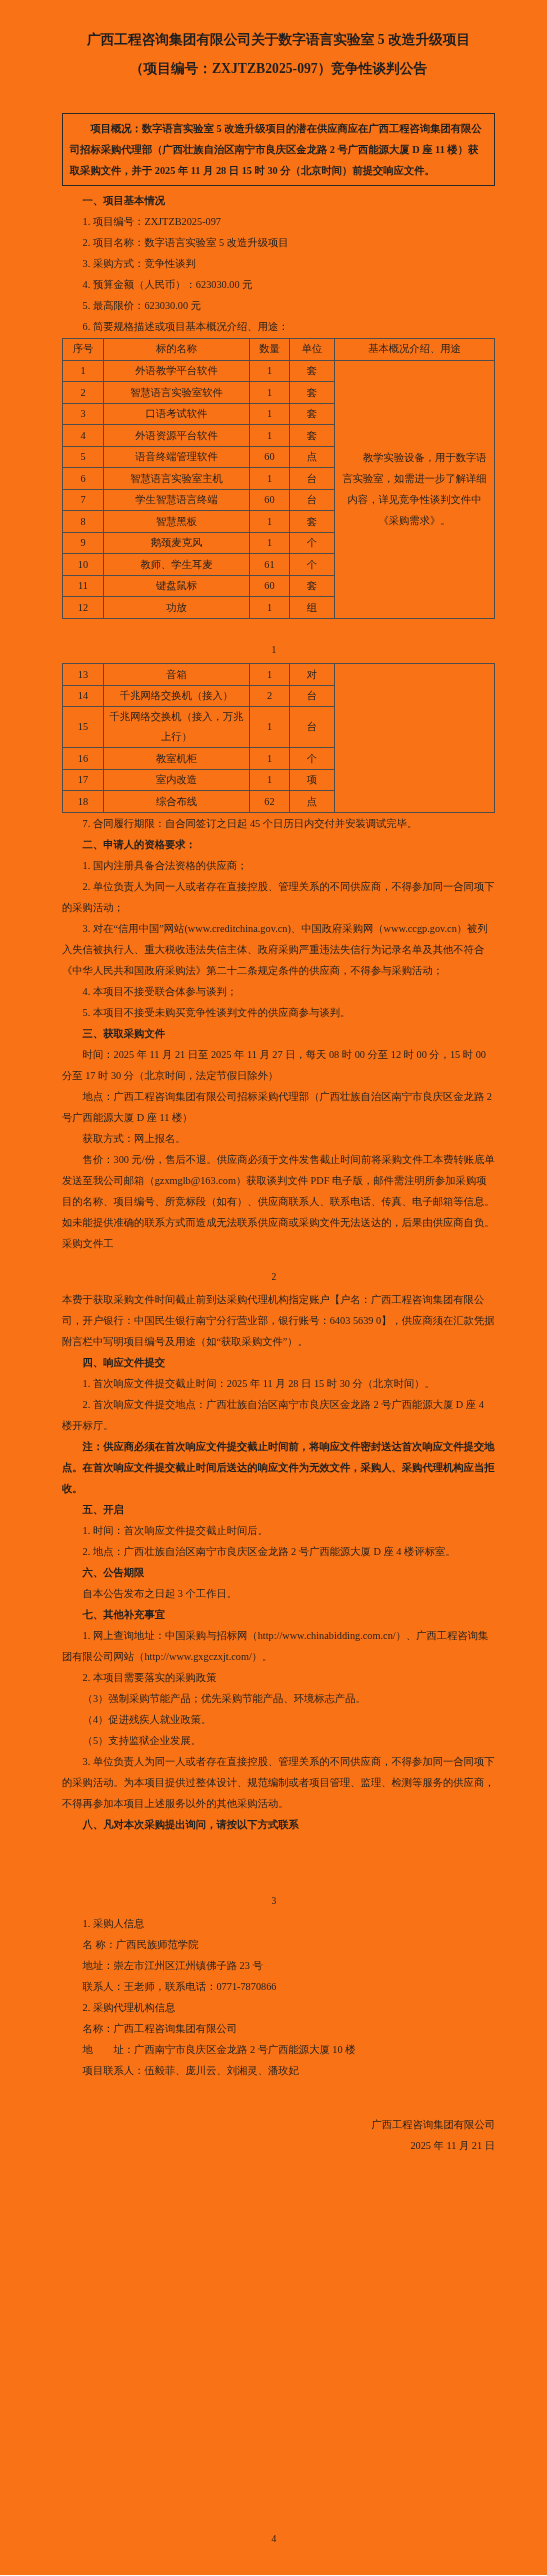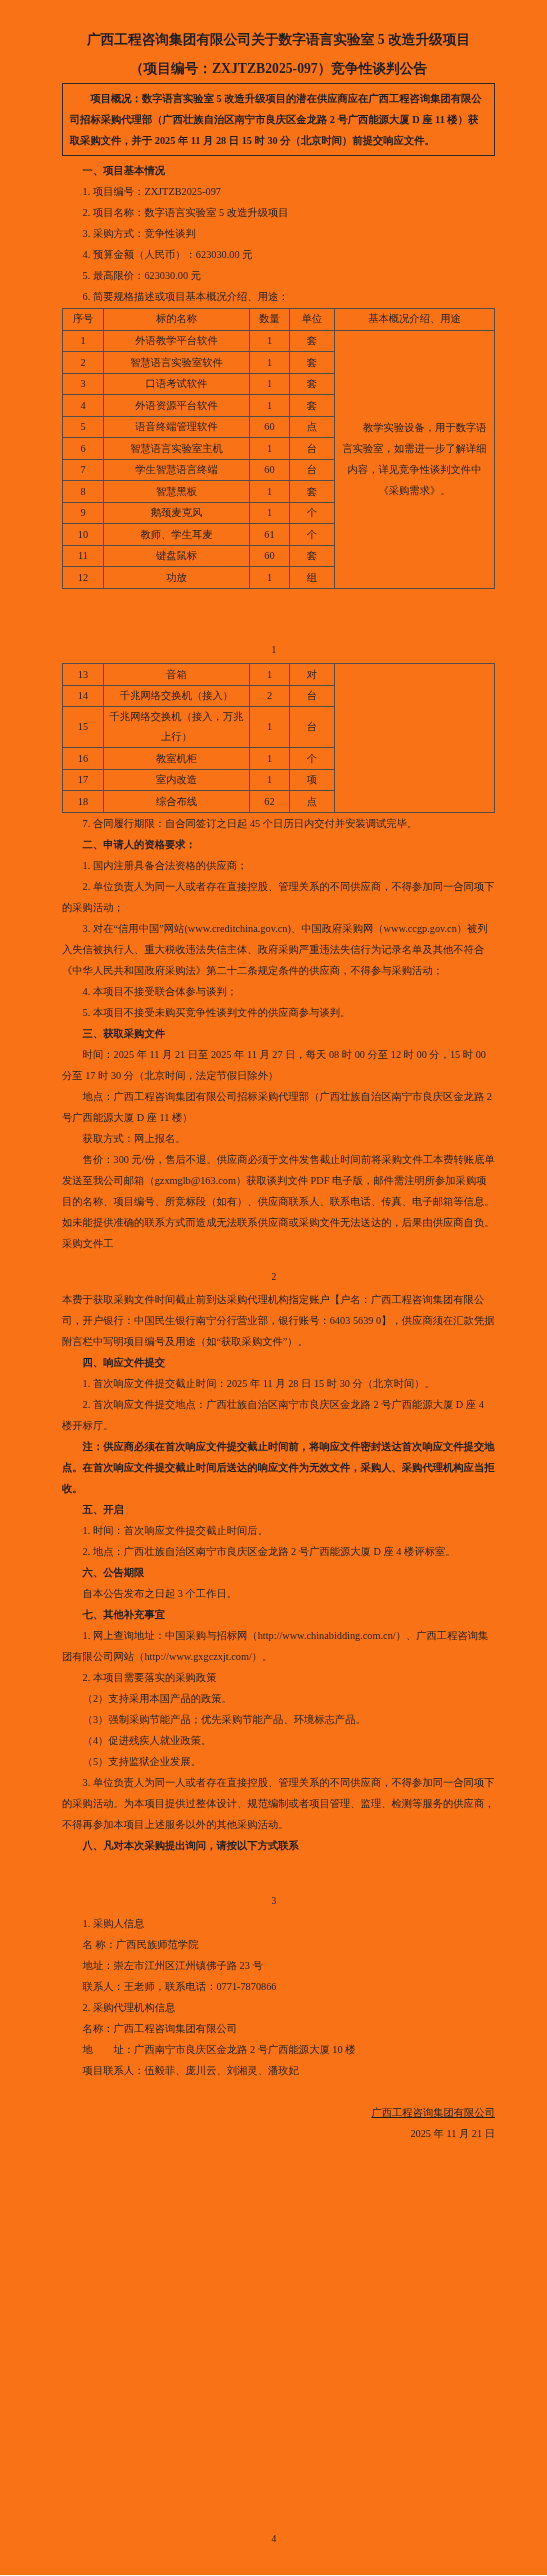--- a/index.html
+++ b/index.html
@@ -24,21 +24,21 @@
 
   .doc-title {
     font-size:13.7px;
     font-weight:bold;
     text-align:center;
     line-height:29px;
     margin:0;
   }
   .overview-box {
     border:1.4px solid #2b2b2b;
-    margin-top:0;
+    margin-top:30px;
     padding:4.1px 6.8px;
   }
   .overview-box .para { font-weight:bold; }
 
   .para {
     font-size:10.3px;
     line-height:21px;
     margin:0;
     text-indent:2em;
   }
@@ -70,21 +70,21 @@
     text-align:center;
     text-indent:2em;
     line-height:21px;
     padding:0 6.8px;
     vertical-align:middle;
   }
   .sig {
     text-align:right;
     text-indent:0;
   }
-  .sig-first { margin-top:21px;text-decoration:underline; }
+  .sig-first { margin-top:33px; }
   .page-number {
     position:absolute;
     left:0;
     bottom:1.4px;
     width:100%;
     text-align:center;
     font-size:9.6px;
     line-height:11px;
   }
   .page-number-raised { bottom:31.5px; }
@@ -269,21 +269,20 @@
       <p class="para">2. 首次响应文件提交地点：广西壮族自治区南宁市良庆区金龙路 2 号广西能源大厦 D 座 4 楼开标厅。</p>
       <p class="para bold">注：供应商必须在首次响应文件提交截止时间前，将响应文件密封送达首次响应文件提交地点。在首次响应文件提交截止时间后送达的响应文件为无效文件，采购人、采购代理机构应当拒收。</p>
       <p class="para heading">五、开启</p>
       <p class="para">1. 时间：首次响应文件提交截止时间后。</p>
       <p class="para">2. 地点：广西壮族自治区南宁市良庆区金龙路 2 号广西能源大厦 D 座 4 楼评标室。</p>
       <p class="para heading">六、公告期限</p>
       <p class="para">自本公告发布之日起 3 个工作日。</p>
       <p class="para heading">七、其他补充事宜</p>
       <p class="para">1. 网上查询地址：中国采购与招标网（http://www.chinabidding.com.cn/）、广西工程咨询集团有限公司网站（http://www.gxgczxjt.com/）。</p>
       <p class="para">2. 本项目需要落实的采购政策</p>
-      <p class="para">（2）支持采用本国产品的政策。</p>
       <p class="para">（3）强制采购节能产品；优先采购节能产品、环境标志产品。</p>
       <p class="para">（4）促进残疾人就业政策。</p>
       <p class="para">（5）支持监狱企业发展。</p>
       <p class="para">3. 单位负责人为同一人或者存在直接控股、管理关系的不同供应商，不得参加同一合同项下的采购活动。为本项目提供过整体设计、规范编制或者项目管理、监理、检测等服务的供应商，不得再参加本项目上述服务以外的其他采购活动。</p>
       <p class="para heading">八、凡对本次采购提出询问，请按以下方式联系</p>
       <div class="page-number">3</div>
     </div>
     <div class="page page-4">
       <p class="para">1. 采购人信息</p>
       <p class="para">名 称：广西民族师范学院</p>

